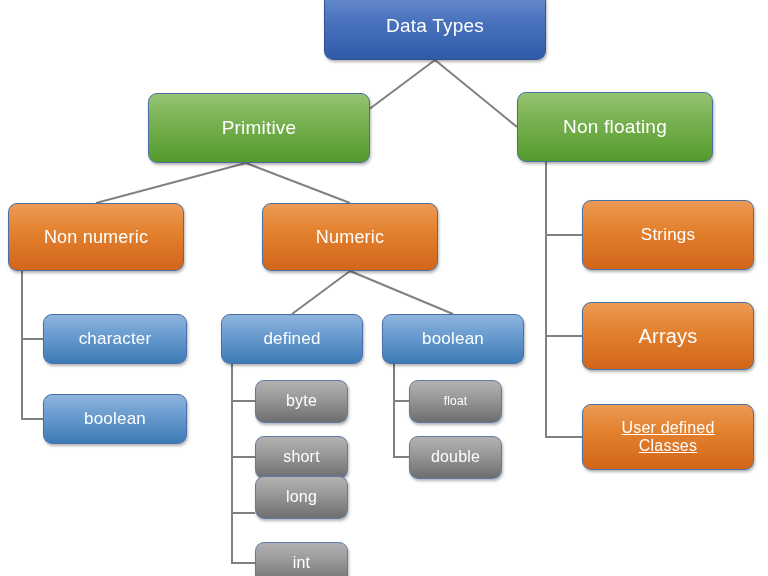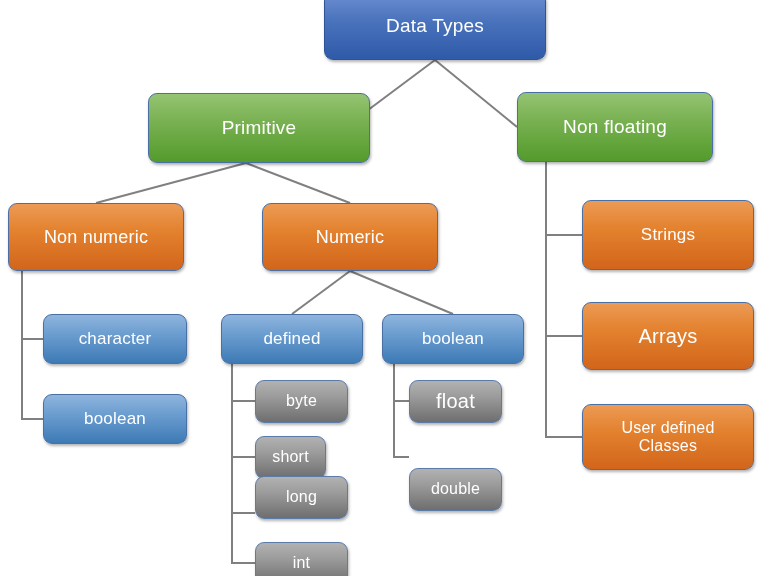--- a/index.html
+++ b/index.html
@@ -98,47 +98,47 @@
       </div>
       <div class="node c-orange" style="left: 262px; top: 203px; width: 176px; height: 68px; font-size: 18px;">
         <span>Numeric</span>
       </div>
       <div class="node c-orange" style="left: 582px; top: 200px; width: 172px; height: 70px; font-size: 17px;">
         <span>Strings</span>
       </div>
       <div class="node c-orange" style="left: 582px; top: 302px; width: 172px; height: 68px; font-size: 20px;">
         <span>Arrays</span>
       </div>
-      <div class="node c-orange" style="left: 582px; top: 404px; width: 172px; height: 66px; font-size: 16px;">
+      <div class="node c-orange" style="left: 582px; top: 404px; width: 172px; height: 66px; font-size: 16px; text-decoration: underline;">
         <span>User defined Classes</span>
       </div>
       <div class="node c-blue" style="left: 43px; top: 314px; width: 144px; height: 50px; font-size: 17px;">
         <span>character</span>
       </div>
       <div class="node c-blue" style="left: 43px; top: 394px; width: 144px; height: 50px; font-size: 17px;">
         <span>boolean</span>
       </div>
       <div class="node c-blue" style="left: 221px; top: 314px; width: 142px; height: 50px; font-size: 17px;">
         <span>defined</span>
       </div>
       <div class="node c-blue" style="left: 382px; top: 314px; width: 142px; height: 50px; font-size: 17px;">
         <span>boolean</span>
       </div>
       <div class="node c-gray" style="left: 255px; top: 380px; width: 93px; height: 43px; font-size: 16px;">
         <span>byte</span>
       </div>
-      <div class="node c-gray" style="left: 255px; top: 436px; width: 71px; height: 43px; font-size: 16px;">
+      <div class="node c-gray" style="left: 255px; top: 436px; width: 93px; height: 43px; font-size: 16px;">
         <span>short</span>
       </div>
       <div class="node c-gray" style="left: 255px; top: 476px; width: 93px; height: 43px; font-size: 16px;">
         <span>long</span>
       </div>
       <div class="node c-gray" style="left: 255px; top: 542px; width: 93px; height: 43px; font-size: 16px;">
         <span>int</span>
       </div>
-      <div class="node c-gray" style="left: 409px; top: 380px; width: 93px; height: 43px; font-size: 20px;">
+      <div class="node c-gray" style="left: 409px; top: 380px; width: 93px; height: 43px; font-size: 12px;">
         <span>float</span>
       </div>
-      <div class="node c-gray" style="left: 409px; top: 436px; width: 93px; height: 43px; font-size: 16px; margin-top: 32px;">
+      <div class="node c-gray" style="left: 409px; top: 436px; width: 93px; height: 43px; font-size: 16px;">
         <span>double</span>
       </div>
     </div>
 </div>
 
 </body></html>

